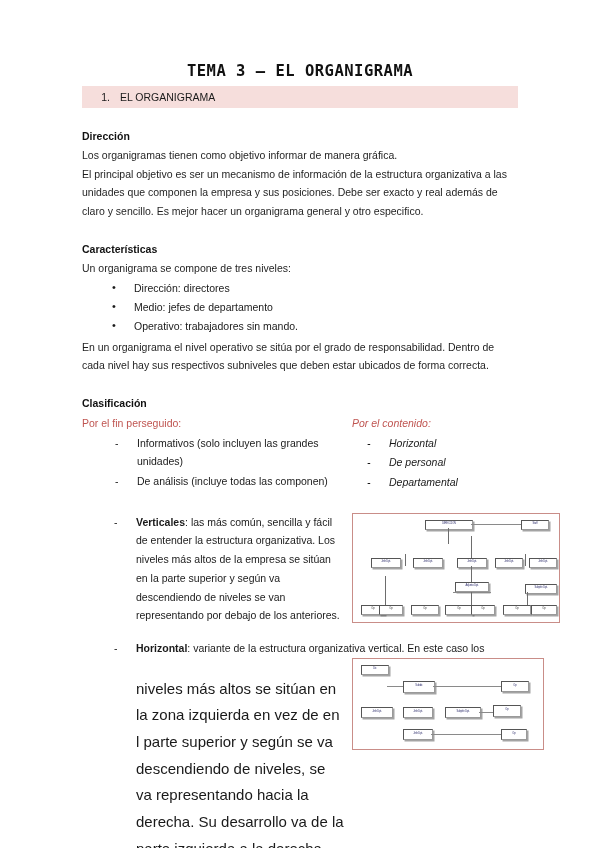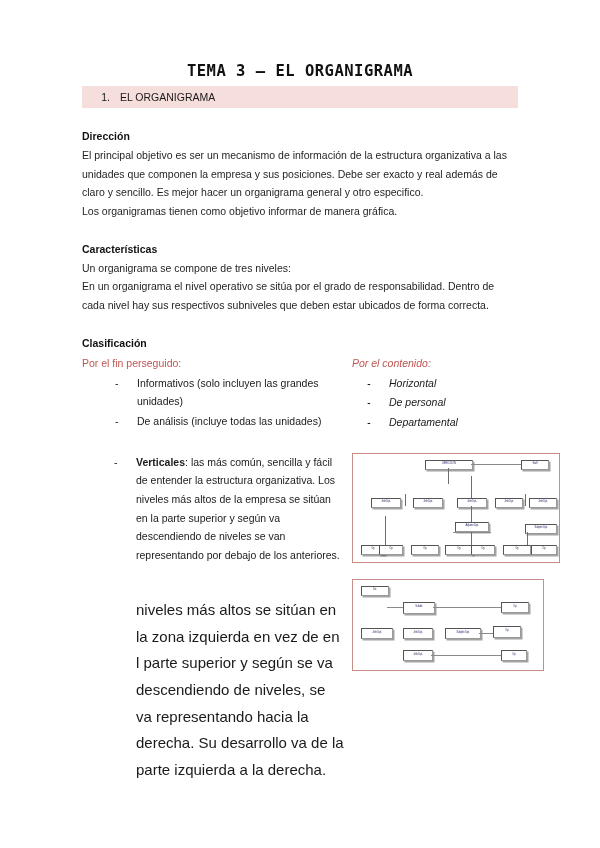--- a/index.html
+++ b/index.html
@@ -212,35 +212,40 @@
 
   <div class="doc-title">TEMA 3 – EL ORGANIGRAMA</div>
 
   <div class="section-banner">
     <span class="num">1.</span><span>EL ORGANIGRAMA</span>
   </div>
 
   <div class="content">
 
     <h2 class="head">Dirección</h2>
+    <p class="body-text">Los organigramas tienen como objetivo informar de manera gráfica.</p>
     <p class="body-text">El principal objetivo es ser un mecanismo de información de la estructura organizativa a las unidades que componen la empresa y sus posiciones. Debe ser exacto y real además de claro y sencillo. Es mejor hacer un organigrama general y otro especifico.</p>
-    <p class="body-text">Los organigramas tienen como objetivo informar de manera gráfica.</p>
 
     <h2 class="head">Características</h2>
     <p class="body-text">Un organigrama se compone de tres niveles:</p>
+    <ul class="bullets">
+      <li>Dirección: directores</li>
+      <li>Medio: jefes de departamento</li>
+      <li>Operativo: trabajadores sin mando.</li>
+    </ul>
     <p class="body-text">En un organigrama el nivel operativo se sitúa por el grado de responsabilidad. Dentro de cada nivel hay sus respectivos subniveles que deben estar ubicados de forma correcta.</p>
 
     <h2 class="head">Clasificación</h2>
 
     <div class="two-col">
       <div class="col-left">
         <div class="red-head">Por el fin perseguido:</div>
         <ul class="dashes">
           <li>Informativos (solo incluyen las grandes unidades)</li>
-          <li>De análisis (incluye todas las unidades)</li>
+          <li>De análisis (incluye todas las componen)</li>
         </ul>
       </div>
       <div class="col-right">
         <div class="red-head">Por el contenido:</div>
         <ul class="dashes">
           <li>Horizontal</li>
           <li>De personal</li>
           <li>Departamental</li>
         </ul>
       </div>
@@ -289,20 +294,21 @@
             <div class="node plain" style="left:92px;top:91px;width:26px;height:8px;">Op</div>
             <div class="node plain" style="left:118px;top:91px;width:22px;height:8px;">Op</div>
             <div class="node plain" style="left:150px;top:91px;width:26px;height:8px;">Op</div>
             <div class="node plain" style="left:178px;top:91px;width:24px;height:8px;">Op</div>
           </div>
         </div>
       </div>
     </div>
 
     <div class="horiz-block">
+      <div class="horiz-lead"><b class="term">Horizontal</b><span>: variante de la estructura organizativa vertical. En este caso los</span></div>
 
       <div class="horiz-row">
         <div class="horiz-text">niveles más altos se sitúan en la zona izquierda en vez de en l parte superior y según se va descendiendo de niveles, se va representando hacia la derecha. Su desarrollo va de la parte izquierda a la derecha.</div>
         <div class="horiz-figure">
           <div class="fig fig-horz">
             <div class="node" style="left:8px;top:6px;width:26px;height:8px;">Dir.</div>
 
             <div class="node" style="left:50px;top:22px;width:30px;height:10px;">Subdir.</div>
             <div class="conn h" style="left:34px;top:27px;width:16px;"></div>
             <div class="conn h" style="left:80px;top:27px;width:70px;"></div>

